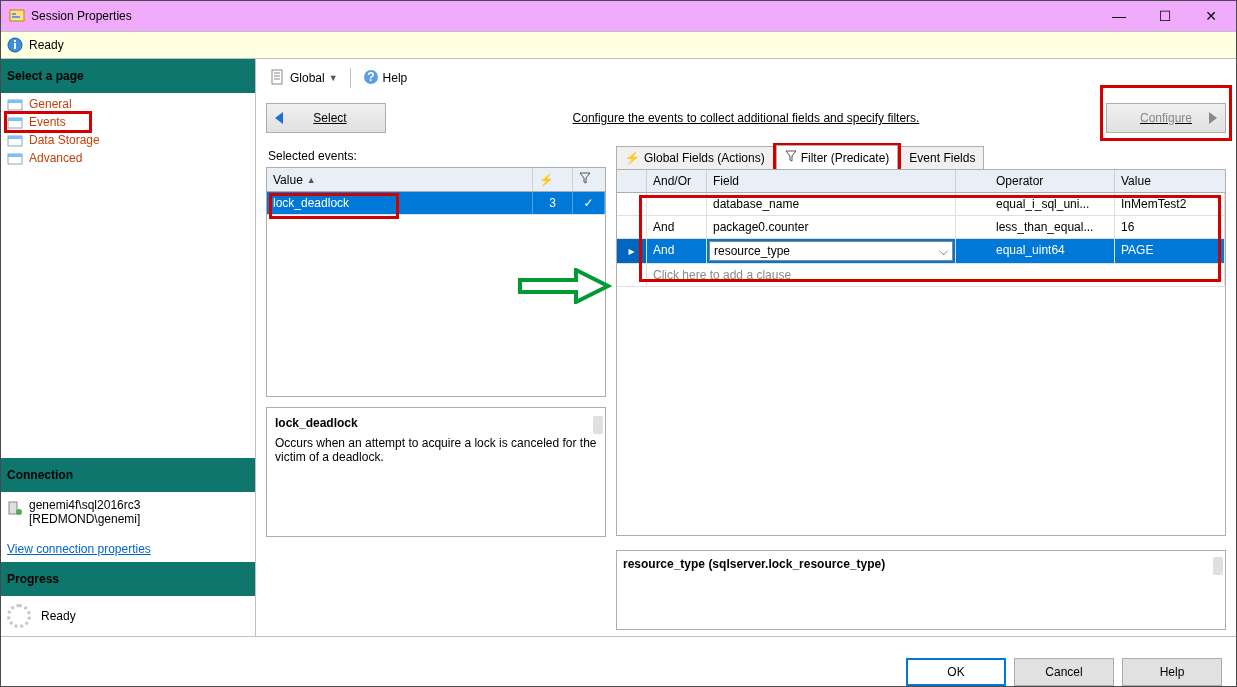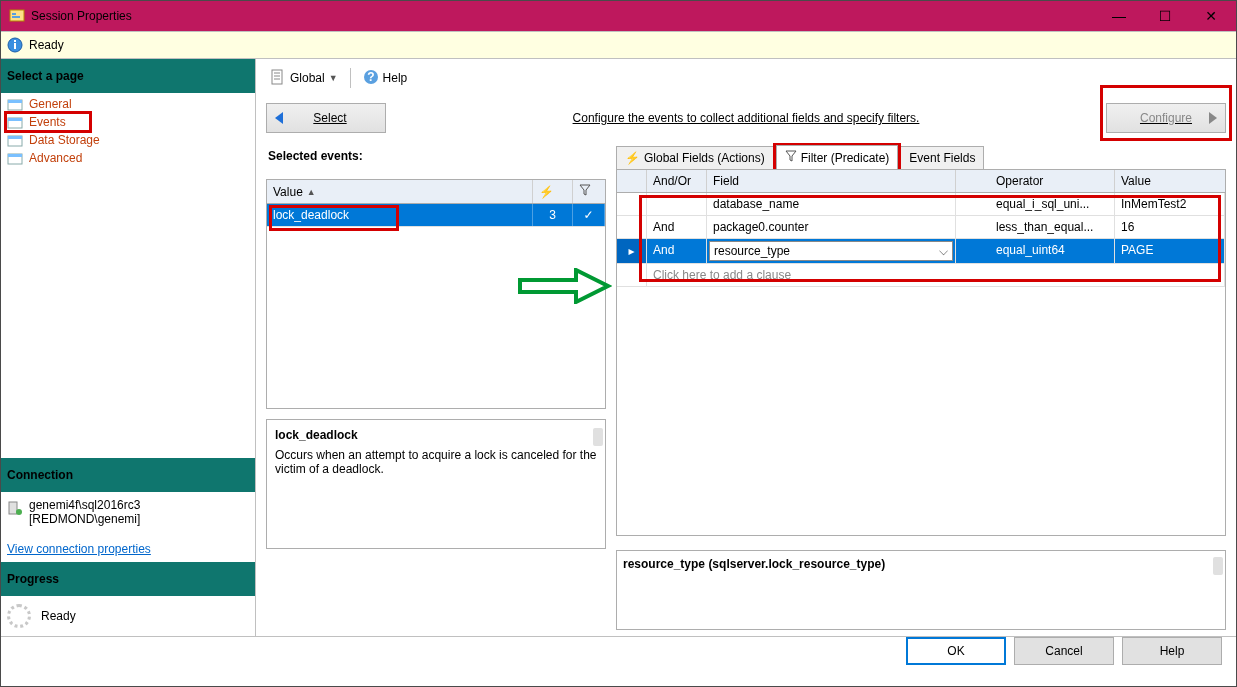--- a/index.html
+++ b/index.html
@@ -1,18 +1,18 @@
 <!DOCTYPE html>
 <html><head>
 <meta charset="utf-8">
 <style>
   * { box-sizing: border-box; margin: 0; padding: 0; font-family: "Segoe UI", Tahoma, sans-serif; font-size: 12px; }
   html, body { width: 1237px; height: 687px; background: #fff; }
   .window { width: 1237px; height: 687px; border: 1px solid #4a4a4a; display: flex; flex-direction: column; background: #fff; }
-  .titlebar { height: 30px; display: flex; align-items: center; padding: 0 2px 0 8px; background: #be185d; }
+  .titlebar { height: 30px; display: flex; align-items: center; padding: 0 2px 0 8px; background: #f0abfc; }
   .titlebar .app-icon { width: 16px; height: 16px; margin-right: 6px; }
   .titlebar .title { flex: 1; color: #000; }
   .titlebar .win-btn { width: 46px; height: 30px; display: flex; align-items: center; justify-content: center; color: #000; font-size: 14px; }
   .infobar { height: 28px; background: #ffffe1; border-top: 1px solid #c0c0c0; border-bottom: 1px solid #c0c0c0; display: flex; align-items: center; padding: 0 6px; }
   .infobar .info-icon { width: 16px; height: 16px; margin-right: 6px; }
   .body { flex: 1; display: flex; overflow: hidden; }
   .left-pane { width: 255px; background: #fff; display: flex; flex-direction: column; border-right: 1px solid #c0c0c0; }
   .section-header { background: #0f766e; padding: 10px 6px; font-weight: bold; color: #000; }
   .page-list { padding: 2px 0; }
   .page-item { display: flex; align-items: center; padding: 2px 6px; color: #c2410c; }
@@ -34,21 +34,21 @@
   .arrow-btn.select { padding-left: 8px; }
   .arrow-btn.config { color: #888; }
   .arrow-btn .tri { width: 0; height: 0; border-top: 6px solid transparent; border-bottom: 6px solid transparent; }
   .tri.left { border-right: 8px solid #1e6fd8; position: absolute; left: 8px; }
   .tri.right { border-left: 8px solid #888; position: absolute; right: 8px; }
   .desc-text { flex: 1; text-align: center; color: #000; padding: 0 10px; }
   .hl-red { position: absolute; border: 3px solid #d40000; pointer-events: none; }
   .columns { flex: 1; display: flex; gap: 10px; overflow: hidden; padding-bottom: 6px; }
   .col-left { width: 340px; display: flex; flex-direction: column; }
   .col-right { flex: 1; display: flex; flex-direction: column; position: relative; }
-  .col-label { margin: 6px 0 16px 2px; font-weight: bold; }
+  .col-label { margin: 6px 0 4px 2px; }
   .grid { border: 1px solid #adadad; background: #fff; display: flex; flex-direction: column; }
   .grid-head { display: flex; background: #e9eff7; border-bottom: 1px solid #adadad; }
   .gh-cell { padding: 4px 6px; border-right: 1px solid #d0d0d0; display: flex; align-items: center; }
   .gh-cell:last-child { border-right: none; }
   .grid-body { flex: 1; overflow: auto; }
   .grid-row { display: flex; border-bottom: 1px solid #e0e0e0; }
   .grid-row.selected { background: #0078d7; color: #fff; }
   .gr-cell { padding: 4px 6px; border-right: 1px solid rgba(255,255,255,0.3); }
   .se-name { flex: 1; }
   .se-count { width: 40px; text-align: center; }
@@ -69,21 +69,21 @@
   .w-handle { width: 30px; flex: 0 0 30px; }
   .w-andor { width: 60px; flex: 0 0 60px; }
   .w-field { flex: 1; min-width: 0; }
   .w-op { width: 125px; flex: 0 0 125px; margin-left: 34px; }
   .w-val { width: 110px; flex: 0 0 110px; }
   .frow.selected { background: #0078d7; color: #fff; }
   .frow.hint { color: #888; font-style: normal; }
   .dropdown-editor { border: 1px solid #888; background: #fff; color: #000; display: flex; align-items: center; justify-content: space-between; }
   .desc-area { border: 1px solid #adadad; height: 80px; margin-top: 14px; padding: 6px; position: relative; }
   .desc-area .scroll-thumb2 { position: absolute; right: 2px; top: 6px; width: 10px; height: 18px; background: #e0e0e0; border-radius: 2px; }
-  .footer { height: 50px; border-top: 1px solid #c0c0c0; display: flex; align-items: flex-start; justify-content: flex-end; gap: 8px; padding: 0 14px; }
+  .footer { height: 50px; border-top: 1px solid #c0c0c0; display: flex; align-items: flex-end; justify-content: flex-end; gap: 8px; padding: 0 14px; }
   .btn { width: 100px; height: 28px; border: 1px solid #adadad; background: #e1e1e1; display: flex; align-items: center; justify-content: center; cursor: pointer; }
   .btn.primary { border: 2px solid #0078d7; background: #fff; }
   .green-arrow { position: absolute; }
   svg.icon16 { width: 16px; height: 16px; }
 </style>
 </head>
 <body>
 
 <div class="window">
 

